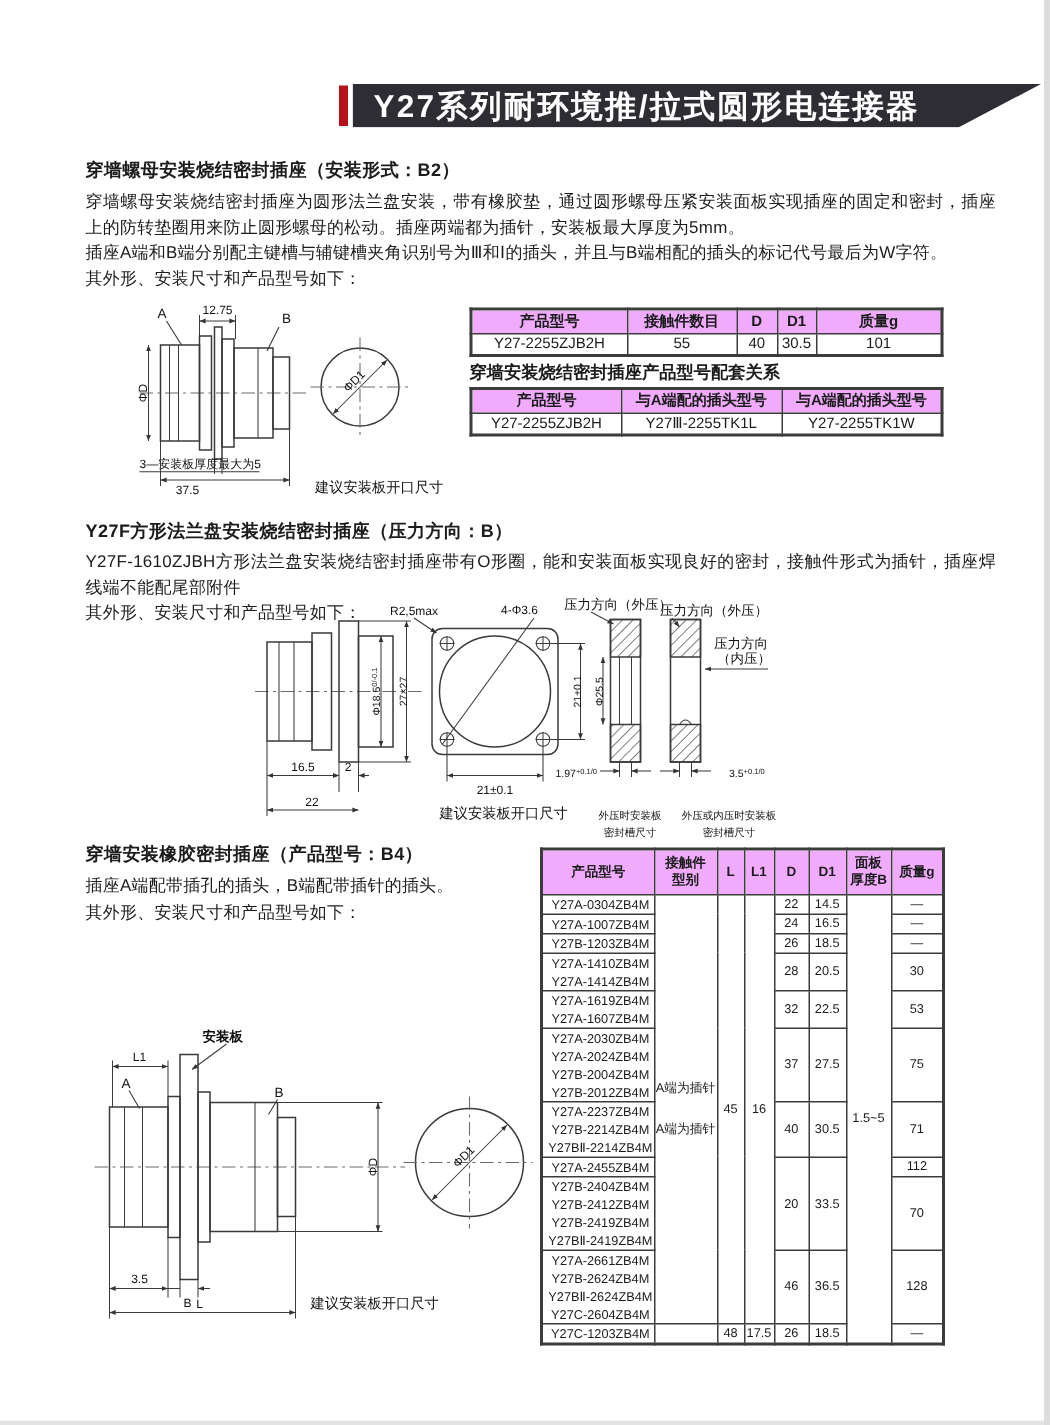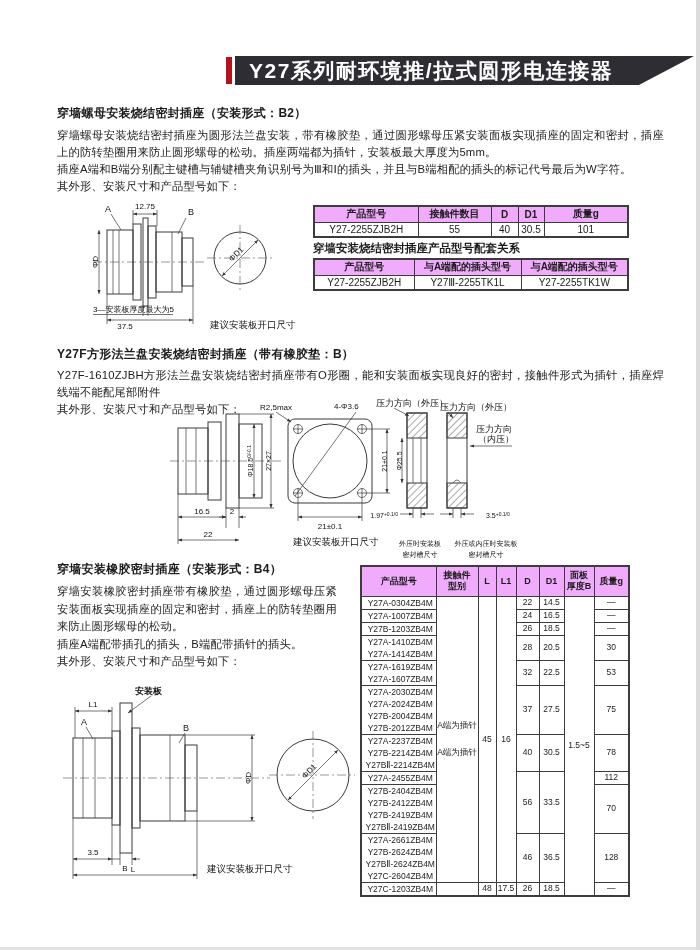--- a/index.html
+++ b/index.html
@@ -164,21 +164,21 @@
     <tr>
       <td>Y27-2255ZJB2H</td>
       <td>Y27Ⅲ-2255TK1L</td>
       <td>Y27-2255TK1W</td>
     </tr>
   </tbody>
     </table>
 
 
   <div class="abs" style="left:57px;top:346px;width:607px;">
-    <div class="s-title">Y27F方形法兰盘安装烧结密封插座（带有橡胶垫：B）</div>
+    <div class="s-title">Y27F方形法兰盘安装烧结密封插座（压力方向：B）</div>
     <div class="para" style="margin-top:4px;">
       <p>Y27F-1610ZJBH方形法兰盘安装烧结密封插座带有O形圈，能和安装面板实现良好的密封，接触件形式为插针，插座焊线端不能配尾部附件</p>
       <p>其外形、安装尺寸和产品型号如下：</p>
     </div>
   </div>
 
   <svg style="left:50px;top:396px;" width="610" height="164" viewBox="0 0 610 164">
     <defs>
       <marker id="ar2" viewBox="0 0 10 10" refX="9" refY="5" markerWidth="6.5" markerHeight="6.5" orient="auto-start-reverse">
         <path d="M0,1.5 L9,5 L0,8.5 z" fill="#333"></path>
@@ -278,23 +278,22 @@
     <text class="lbl" x="326" y="10" font-size="8.5">压力方向（外压）</text>
     <line class="thin" x1="344" y1="12" x2="359" y2="20" marker-end="url(#ar2)"></line>
     <text class="lbl" x="390" y="14" font-size="8.5">压力方向（外压）</text>
     <line class="thin" x1="398" y1="16" x2="403" y2="22" marker-end="url(#ar2)"></line>
     <text class="lbl" x="426" y="36" font-size="8.5">压力方向</text>
     <text class="lbl" x="428" y="46" font-size="8.5">（内压）</text>
     <line class="thin" x1="462" y1="50" x2="420" y2="50" marker-end="url(#ar2)"></line>
   </svg>
 
   <div class="abs" style="left:57px;top:561px;width:280px;">
-    <div class="s-title">穿墙安装橡胶密封插座（安装形式：B4）</div>
+    <div class="s-title">穿墙安装橡胶密封插座（产品型号：B4）</div>
     <div class="para" style="margin-top:5px;line-height:17.5px;">
-      <p>穿墙安装橡胶密封插座带有橡胶垫，通过圆形螺母压紧安装面板实现插座的固定和密封，插座上的防转垫圈用来防止圆形螺母的松动。</p>
       <p>插座A端配带插孔的插头，B端配带插针的插头。</p>
       <p>其外形、安装尺寸和产品型号如下：</p>
     </div>
   </div>
 
   <svg style="left:55px;top:683px;" width="300" height="212" viewBox="0 0 300 212">
     <defs>
       <marker id="ar3" viewBox="0 0 10 10" refX="9" refY="5" markerWidth="6.5" markerHeight="6.5" orient="auto-start-reverse">
         <path d="M0,1.5 L9,5 L0,8.5 z" fill="#333"></path>
       </marker>
@@ -434,27 +433,27 @@
       <td>75</td>
     </tr>
     <tr class="rh3">
       <td class="mc">
         <div>Y27A-2237ZB4M</div>
         <div>Y27B-2214ZB4M</div>
         <div>Y27BⅡ-2214ZB4M</div>
       </td>
       <td>40</td>
       <td>30.5</td>
-      <td>78</td>
+      <td>71</td>
     </tr>
     <tr class="rh1">
       <td class="mc">
             <div>Y27A-2455ZB4M</div>
           </td>
-      <td rowspan="2">56</td>
+      <td rowspan="2">20</td>
       <td rowspan="2">33.5</td>
       <td>112</td>
     </tr>
     <tr class="rh4">
       <td class="mc">
         <div>Y27B-2404ZB4M</div>
         <div>Y27B-2412ZB4M</div>
         <div>Y27B-2419ZB4M</div>
         <div>Y27BⅡ-2419ZB4M</div>
       </td>

